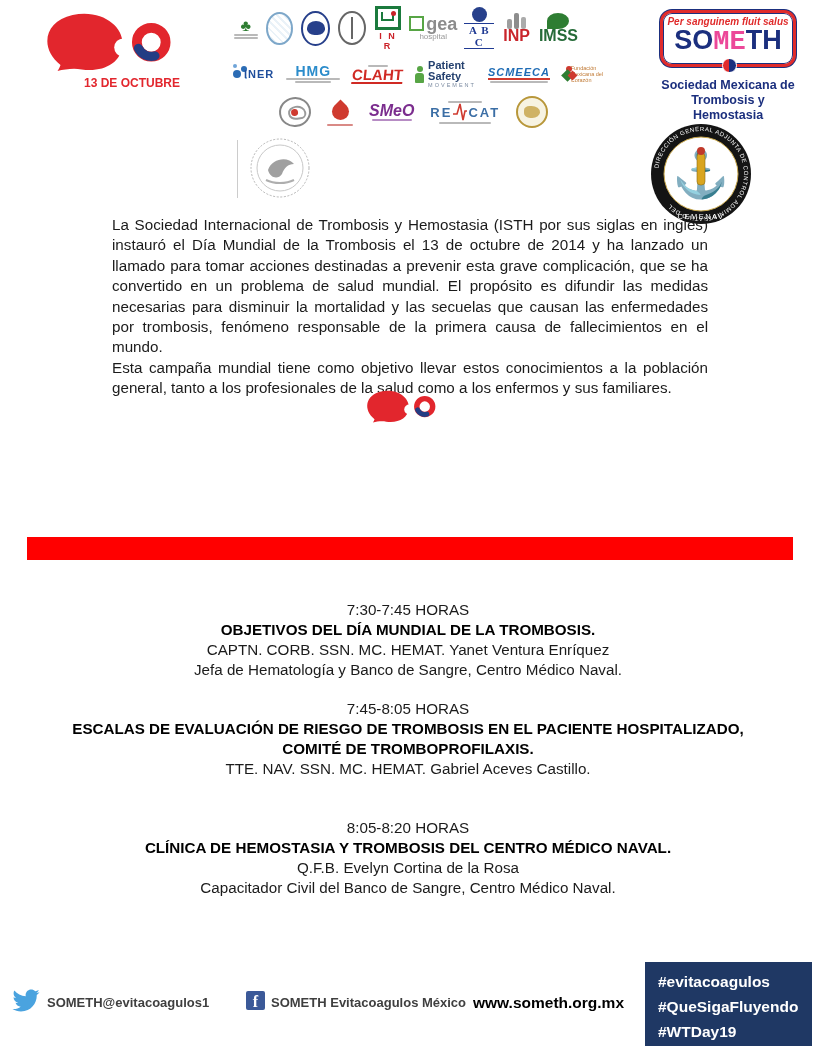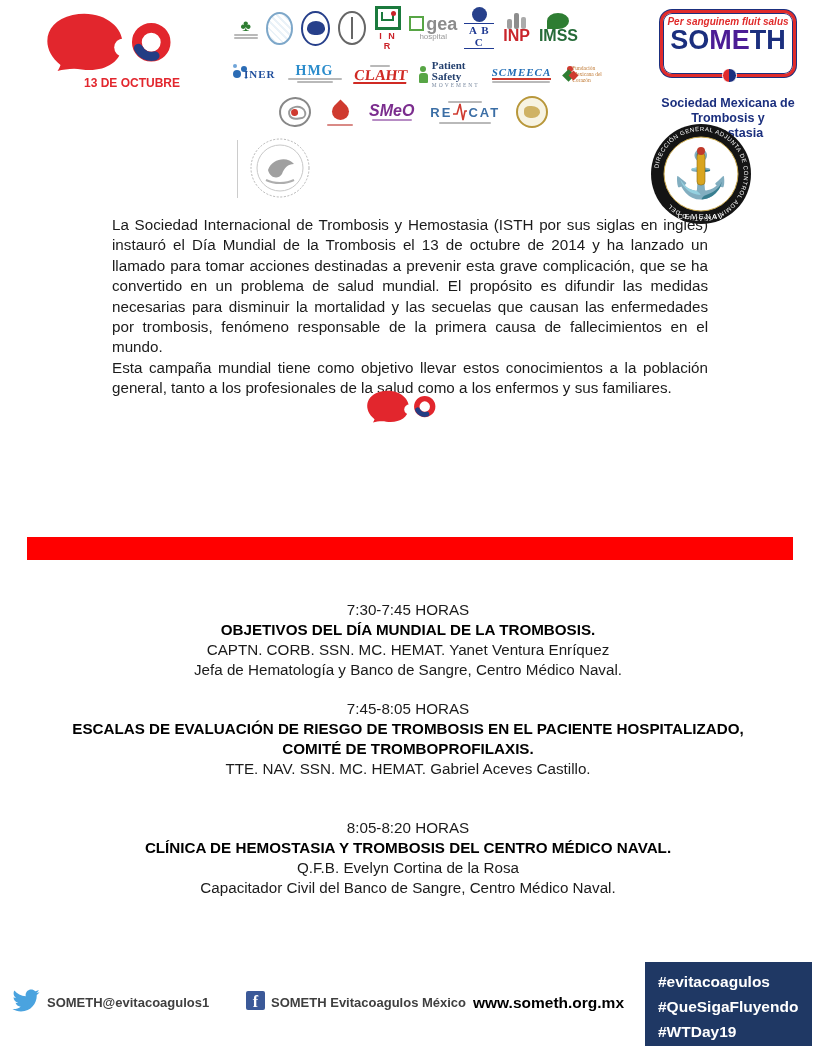--- a/index.html
+++ b/index.html
@@ -33,27 +33,27 @@
   .someec-word{color:#1f6cb5;font-weight:bold;font-style:italic;font-size:11px;letter-spacing:1px;
                border-bottom:2px solid #cf3a2f;line-height:12px;}
   .fmc-text{color:#c07a35;font-size:5.5px;line-height:6px;text-align:left;}
   .smeo-word{color:#7b2d8e;font-weight:bold;font-style:italic;font-size:16px;line-height:15px;}
   .recat-word{color:#3b6ea5;font-weight:bold;font-size:13px;letter-spacing:2px;}
   .drop{width:17px;height:17px;background:#cf3a2f;border-radius:0 50% 50% 50%;transform:rotate(45deg);margin:4px 0 3px;}
 
   
   .someth{position:absolute;left:660px;top:10px;width:136px;text-align:center;}
   .someth-box{position:relative;border:3px solid #e02b2b;box-shadow:0 0 0 1px #1b2f7e inset, 0 0 0 1px #1b2f7e;
-              border-radius:12px;padding:3px 4px 20px;background:#fff;}
+              border-radius:12px;padding:3px 4px 8px;background:#fff;}
   .someth-motto{color:#e02b2b;font-style:italic;font-weight:bold;font-size:10px;white-space:nowrap;}
   .someth-ac{font-size:27px;font-weight:bold;color:#1b2f7e;line-height:27px;letter-spacing:0;}
-  .someth-ac .mid{color:#4c1d95;}
+  .someth-ac .mid{color:#ec4899;font-family:Liberation Mono, monospace;}
   .someth-dot{position:absolute;left:50%;bottom:-9px;width:13px;height:13px;margin-left:-6.5px;border-radius:50%;
               background:linear-gradient(90deg,#e02b2b 0 50%,#1b2f7e 50% 100%);border:1px solid #fff;}
-  .someth-sub{margin-top:19px;color:#1b2f7e;font-weight:bold;font-size:12.5px;line-height:15px;}
+  .someth-sub{margin-top:11px;color:#1b2f7e;font-weight:bold;font-size:12.5px;line-height:15px;}
 
   
   .semar{position:absolute;left:108px;top:138px;width:112px;text-align:center;}
   .semar-name{font-family:"Liberation Serif",serif;color:#8f8f8f;font-size:33px;line-height:32px;letter-spacing:2px;}
   .tricolor{height:3px;width:100%;margin-top:2px;
             background:linear-gradient(90deg,#006847 0 33%,#e8e8e8 33% 66%,#ce1126 66% 100%);}
   .semar-sub{color:#9b9b9b;font-size:7px;letter-spacing:2px;margin-top:5px;}
   .gov-divider{position:absolute;left:237px;top:140px;width:1px;height:58px;background:#cccccc;}
   .eagle{position:absolute;left:248px;top:136px;}
   .cemenav{position:absolute;left:648px;top:121px;}
@@ -142,21 +142,21 @@
           <div style="width:5px;height:12px;background:#ababab;border-radius:2px;"></div>
         </div>
         <div class="inp-word">INP</div>
       </div>
       <div class="lg" style="width:42px;">
         <div style="width:22px;height:16px;background:#2e7d32;border-radius:50% 50% 50% 0;"></div>
         <div class="imss-word">IMSS</div>
       </div>
     </div>
 
-    <div class="lrow" style="gap:12px;height:36px;margin-top:4px;font-family:Liberation Serif, serif;">
+    <div class="lrow" style="gap:12px;height:36px;margin-top:4px;">
       <div class="lg" style="width:44px;flex-direction:row;gap:3px;">
         <div class="circle" style="width:8px;height:8px;background:#2b6cb5;
              box-shadow:7px -5px 0 -1px #2b6cb5, -2px -8px 0 -2px #6fa4d8, 9px 4px 0 -3px #6fa4d8;"></div>
         <span class="iner-word">INER</span>
       </div>
       <div class="lg" style="width:62px;">
         <div class="hmg-word">HMG</div>
         <div class="microbar" style="width:54px;"></div>
         <div class="microbar" style="width:36px;"></div>
       </div>

